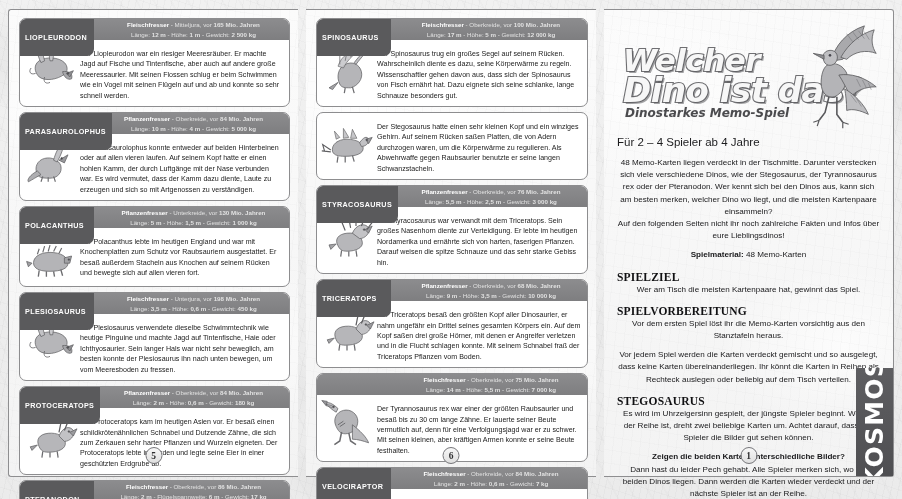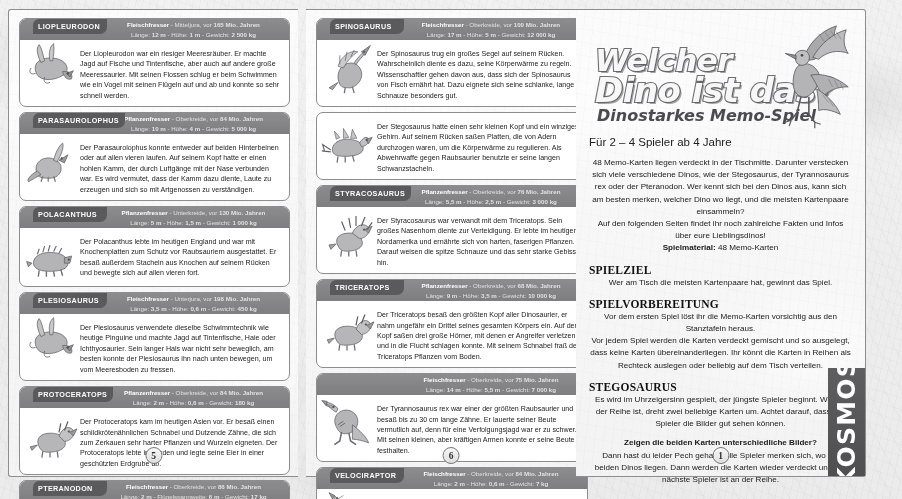--- a/index.html
+++ b/index.html
@@ -46,21 +46,21 @@
     bottom: 22px;
     background:
       radial-gradient(ellipse 190px 120px at 18% 18%, rgba(255,255,255,.75), transparent 72%),
       radial-gradient(ellipse 170px 110px at 82% 72%, rgba(255,255,255,.70), transparent 72%),
       linear-gradient(#fbfbfb, #f3f3f3);
     border-top: 1px solid #8e8e90;
     border-bottom: 1px solid #8e8e90;
   }
   .page-left   { left: 8px;   width: 290px; border-left: 1px solid #8e8e90; border-radius: 3px 0 0 3px; }
   .page-mid    { left: 306px; width: 290px; }
-  .page-right  { left: 576px; width: 290px; border-right: 1px solid #8e8e90; border-radius: 0 3px 3px 0; }
+  .page-right  { left: 604px; width: 290px; border-right: 1px solid #8e8e90; border-radius: 0 3px 3px 0; }
 
   .page-texture {
     position: absolute; inset: 0; pointer-events: none;
     background-image:
       repeating-linear-gradient(96deg, rgba(130,130,133,.032) 0 1px, transparent 1px 9px),
       repeating-linear-gradient(9deg,  rgba(130,130,133,.026) 0 1px, transparent 1px 13px);
   }
 
   
   .cards { position: absolute; left: 10px; right: 8px; top: 8px; }
@@ -76,36 +76,35 @@
 
   .card-head {
     position: relative;
     height: 21px;
     background: linear-gradient(#8c8c8e, #7e7e80);
   }
 
   .name-tab {
     position: absolute;
     left: 0; top: 0;
-    height: 15px;
+    height: 37px;
     min-width: 74px;
     padding: 0 6px 0 5px;
     background: #5a5a5c;
     border-radius: 6px 0 7px 0;
     display: flex;
     align-items: center;
     color: #fdfdfd;
     font-family: "Liberation Sans Narrow", "Liberation Sans", sans-serif;
     font-size: 7.2px;
     font-weight: 700;
     letter-spacing: .35px;
     text-transform: uppercase;
     white-space: nowrap;
     z-index: 2;
-    margin-left: 13px;
   }
 
   .stats {
     position: absolute;
     left: 82px; right: 4px; top: 1px;
     text-align: center;
     color: #ffffff;
     line-height: 9.6px;
   }
   .stats .line1, .stats .line2 { font-size: 6.2px; white-space: nowrap; }
@@ -174,21 +173,21 @@
     text-shadow: 2px 2px 0 rgba(90,90,93,.55);
   }
   .bubble-1 { top: 22px; font-size: 31px; }
   .bubble-2 { top: 50px; font-size: 34px; }
   .subtitle {
     position: absolute;
     left: 8px; top: 86px;
     font-family: "DejaVu Sans", sans-serif;
     font-weight: 700;
     font-style: italic;
-    font-size: 16px;
+    font-size: 12px;
     color: #4b4b4e;
     -webkit-text-stroke: .9px #f4f4f4;
     paint-order: stroke fill;
     white-space: nowrap;
   }
 
   .archaeo {
     position: absolute;
     right: -8px; top: -2px;
     width: 118px; height: 118px;
@@ -202,21 +201,21 @@
     margin: 1px 0 9px 0;
   }
 
   .rules p {
     font-size: 8.1px;
     line-height: 12.2px;
     color: #19191b;
     margin-bottom: 0;
     text-align: center;
   }
-  .rules p.gap { }
+  .rules p.gap { margin-top: 7px; }
   .rules h3 {
     font-family: "Liberation Serif", serif;
     font-size: 11.5px;
     font-weight: 700;
     letter-spacing: .2px;
     color: #111113;
     margin: 9px 0 1px 0;
   }
   .rules .b { font-weight: 700; }
   .rules p.subhead { font-weight: 700; margin-top: 7px; }
@@ -569,21 +568,21 @@
               <circle cx="61" cy="38" r="1.3" fill="#33333a" stroke="none"></circle>
             </g>
           </svg>
         </div>
       </div>
 
       <div class="players">Für 2 – 4 Spieler ab 4 Jahre</div>
 
       <div class="rules">
         <p>48 Memo-Karten liegen verdeckt in der Tischmitte. Darunter verstecken sich viele verschiedene Dinos, wie der Stegosaurus, der Tyrannosaurus rex oder der Pteranodon. Wer kennt sich bei den Dinos aus, kann sich am besten merken, welcher Dino wo liegt, und die meisten Kartenpaare einsammeln?</p>
-        <p>Auf den folgenden Seiten findet ihr noch zahlreiche Fakten und Infos über eure Lieblingsdinos!</p>
+        <p>Auf den folgenden Seiten nicht ihr noch zahlreiche Fakten und Infos über eure Lieblingsdinos!</p>
         <p class="gap"><span class="b">Spielmaterial:</span><span> 48 Memo-Karten</span></p>
 
         <h3>SPIELZIEL</h3>
         <p>Wer am Tisch die meisten Kartenpaare hat, gewinnt das Spiel.</p>
 
         <h3>SPIELVORBEREITUNG</h3>
         <p>Vor dem ersten Spiel löst ihr die Memo-Karten vorsichtig aus den Stanztafeln heraus.</p>
         <p class="gap">Vor jedem Spiel werden die Karten verdeckt gemischt und so ausgelegt, dass keine Karten übereinanderliegen. Ihr könnt die Karten in Reihen als Rechteck auslegen oder beliebig auf dem Tisch verteilen.</p>
 
         <h3>STEGOSAURUS</h3>

